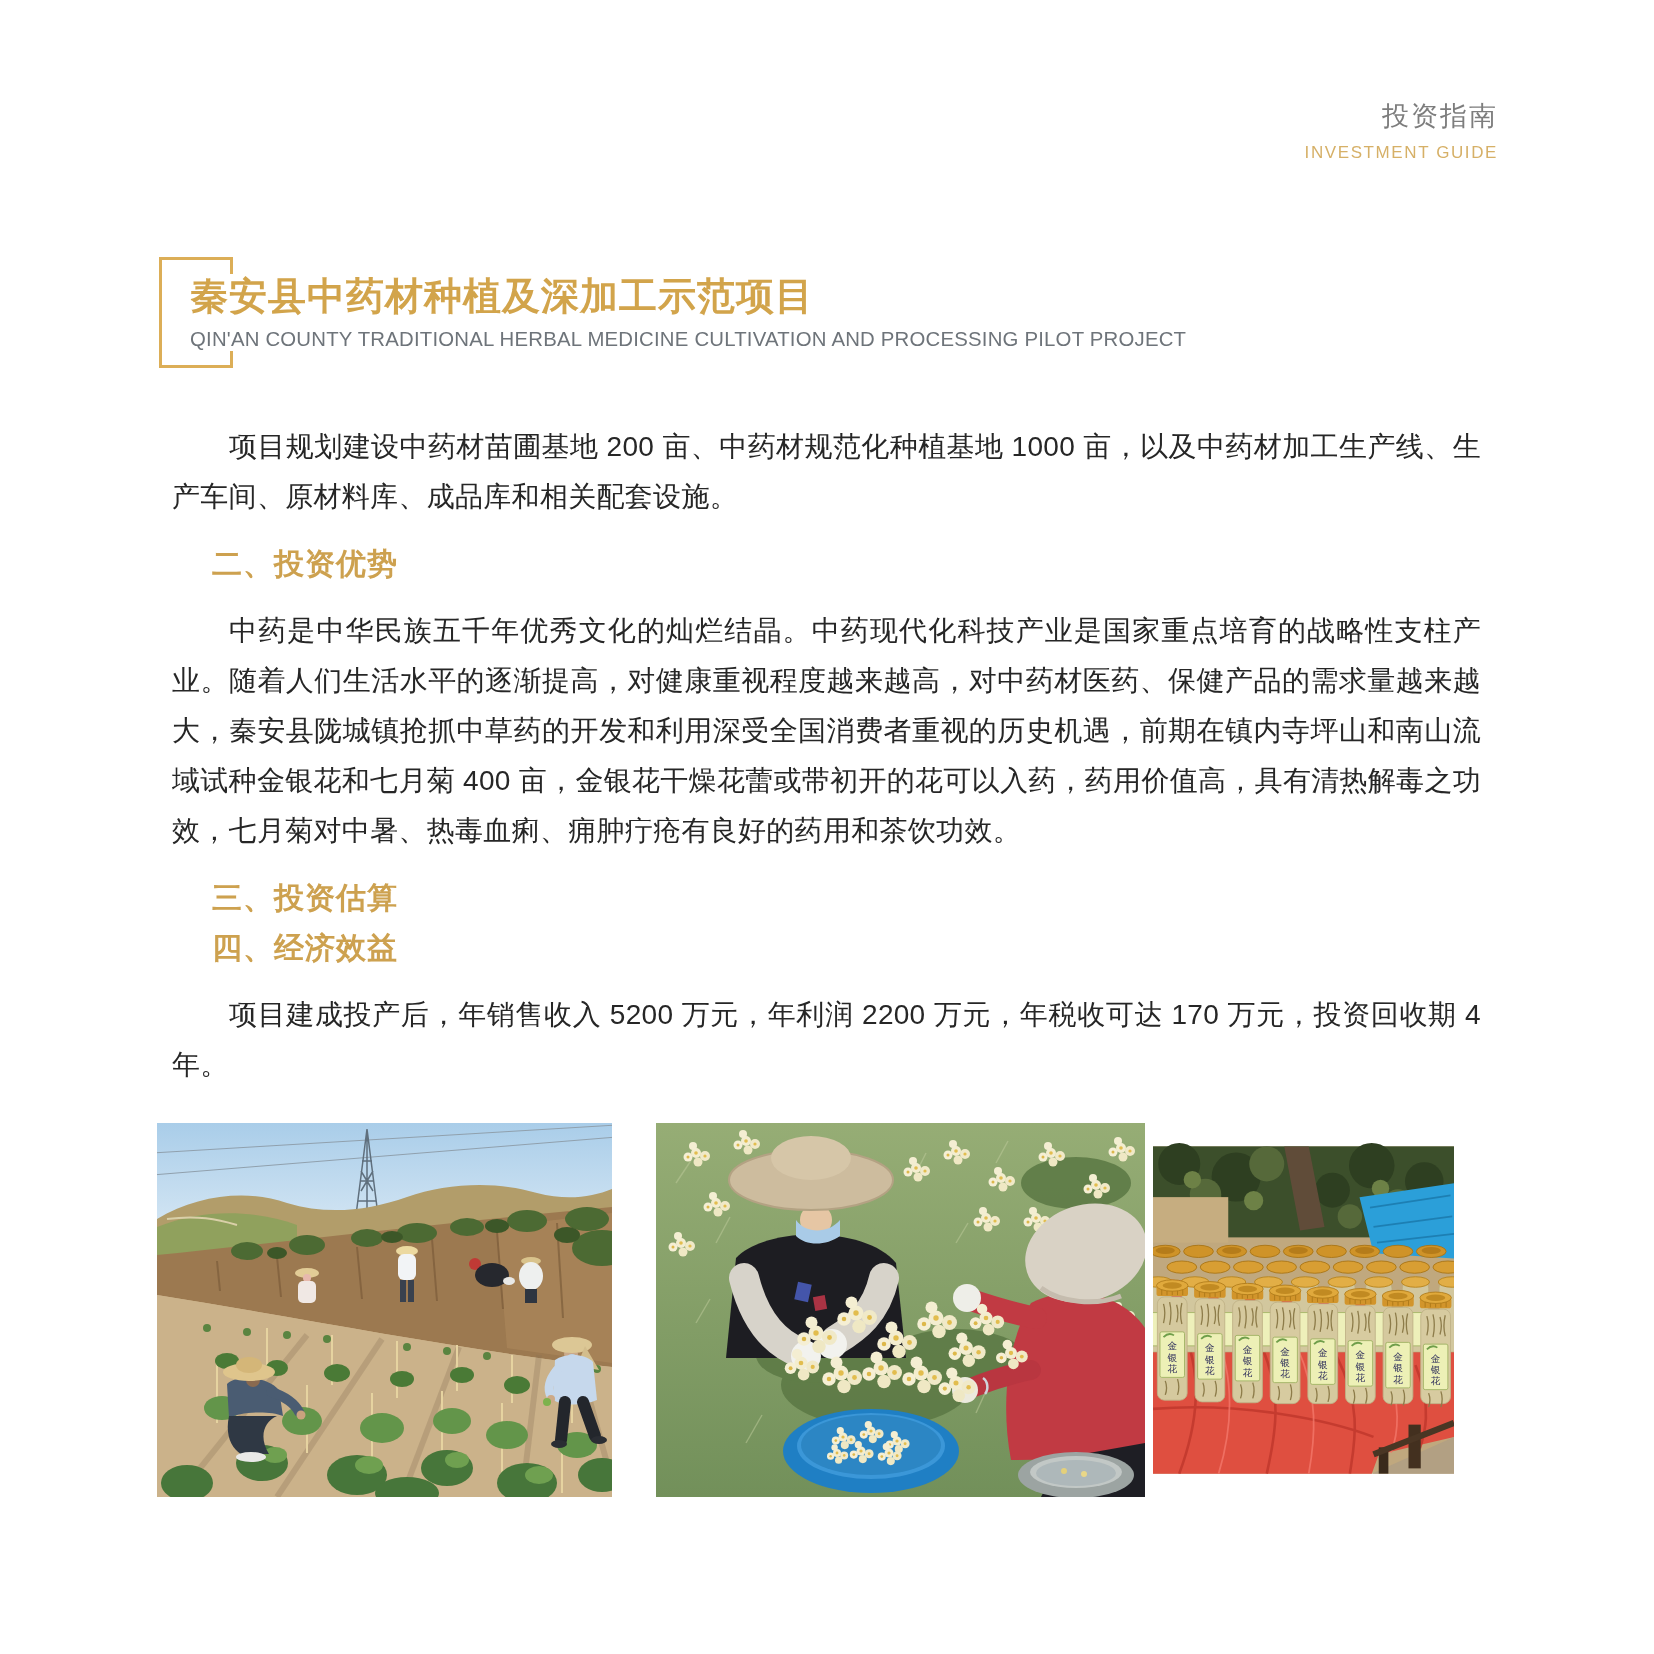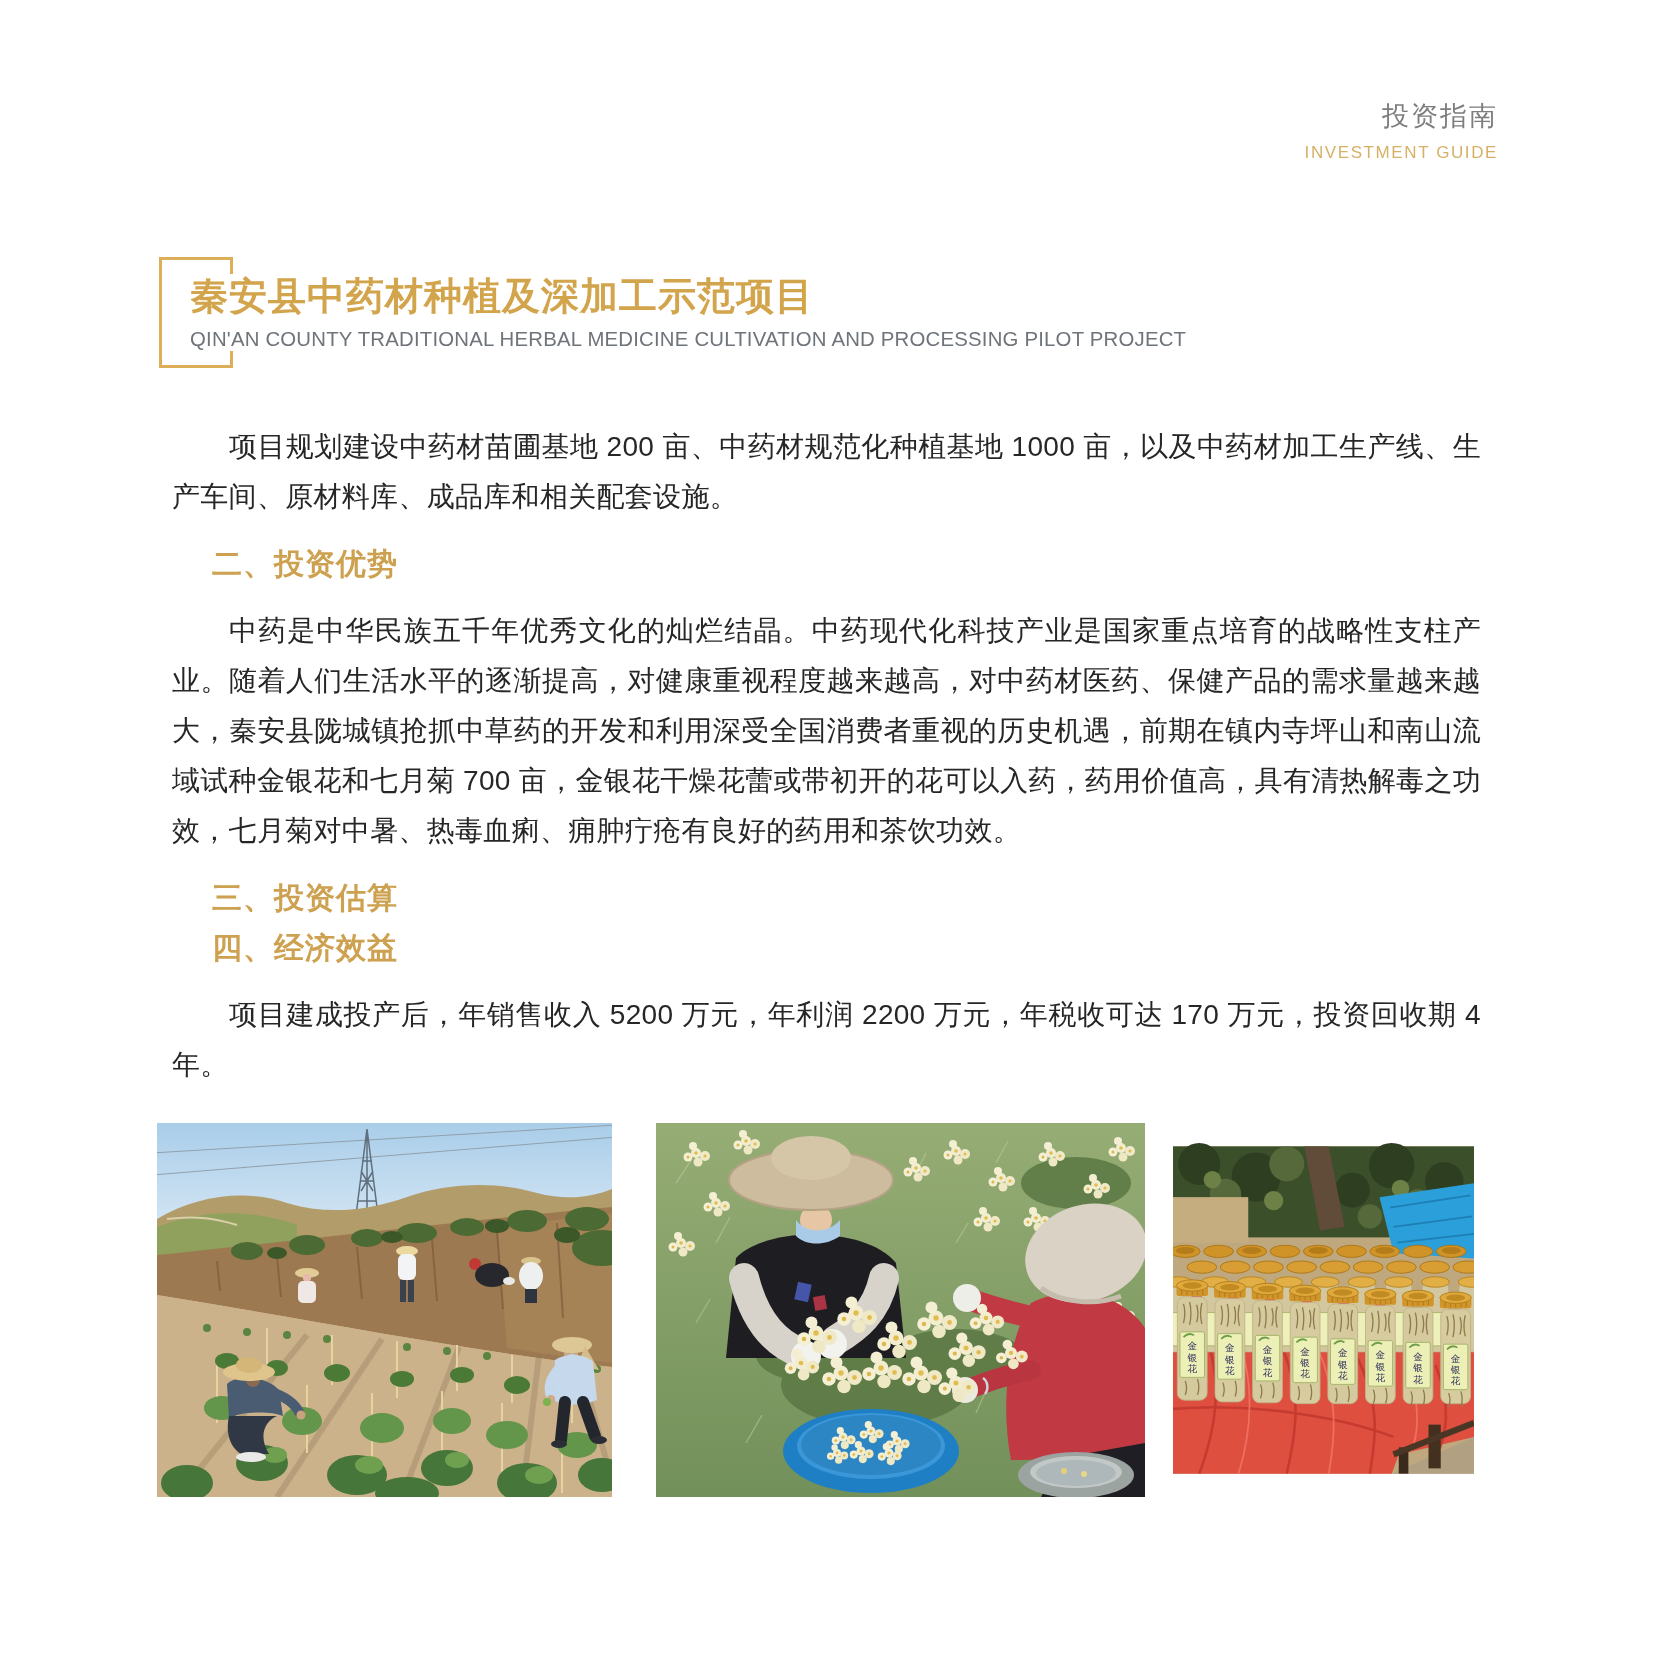--- a/index.html
+++ b/index.html
@@ -29,21 +29,21 @@
   .content h2{margin:0;font-size:30px;font-weight:700;color:#cda14f;
               line-height:50px;padding-left:57px;letter-spacing:1px;}
   .content p{margin:17px;font-size:28px;color:#262626;line-height:50px;
              text-align:justify;text-indent:57px;letter-spacing:.3px;}
 
   
   .photos{position:absolute;left:157px;top:1123px;width:1340px;height:374px;display:flex;}
   .photo{height:374px;overflow:hidden;flex:none;}
   .photo-1{width:455px;margin-right:44px;}
   .photo-2{width:489px;margin-right:8px;}
-  .photo-3{width:301px;margin-left:20px;}
+  .photo-3{width:301px;}
   .photo svg{display:block;width:100%;height:100%;}
   svg text{font-family:"Liberation Sans","DejaVu Sans",sans-serif;}
 </style>
 </head>
 <body>
 
 <div class="page">
 
   <div class="corner-header">
     <div class="cn">投资指南</div>
@@ -52,21 +52,21 @@
 
   <div class="title-block">
     <div class="bracket"></div>
     <div class="project-title">秦安县中药材种植及深加工示范项目</div>
     <div class="project-subtitle">QIN'AN COUNTY TRADITIONAL HERBAL MEDICINE CULTIVATION AND PROCESSING PILOT PROJECT</div>
   </div>
 
   <div class="content">
     <p>项目规划建设中药材苗圃基地 200 亩、中药材规范化种植基地 1000 亩，以及中药材加工生产线、生产车间、原材料库、成品库和相关配套设施。</p>
     <h2>二、投资优势</h2>
-    <p>中药是中华民族五千年优秀文化的灿烂结晶。中药现代化科技产业是国家重点培育的战略性支柱产业。随着人们生活水平的逐渐提高，对健康重视程度越来越高，对中药材医药、保健产品的需求量越来越大，秦安县陇城镇抢抓中草药的开发和利用深受全国消费者重视的历史机遇，前期在镇内寺坪山和南山流域试种金银花和七月菊 700 亩，金银花干燥花蕾或带初开的花可以入药，药用价值高，具有清热解毒之功效，七月菊对中暑、热毒血痢、痈肿疔疮有良好的药用和茶饮功效。</p>
+    <p>中药是中华民族五千年优秀文化的灿烂结晶。中药现代化科技产业是国家重点培育的战略性支柱产业。随着人们生活水平的逐渐提高，对健康重视程度越来越高，对中药材医药、保健产品的需求量越来越大，秦安县陇城镇抢抓中草药的开发和利用深受全国消费者重视的历史机遇，前期在镇内寺坪山和南山流域试种金银花和七月菊 400 亩，金银花干燥花蕾或带初开的花可以入药，药用价值高，具有清热解毒之功效，七月菊对中暑、热毒血痢、痈肿疔疮有良好的药用和茶饮功效。</p>
     <h2>三、投资估算</h2>
     <h2>四、经济效益</h2>
     <p>项目建成投产后，年销售收入 5200 万元，年利润 2200 万元，年税收可达 170 万元，投资回收期 4 年。</p>
   </div>
 
   <div class="photos">
 
     <div class="photo photo-1">
       <svg viewBox="0 0 455 374">
         <defs>

